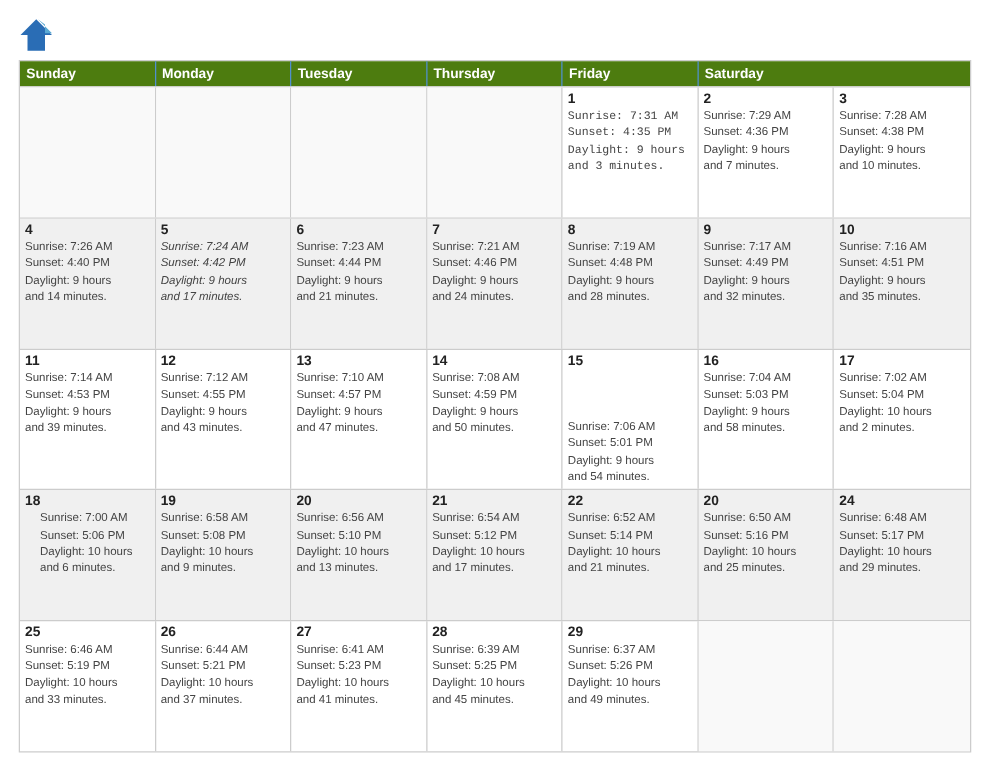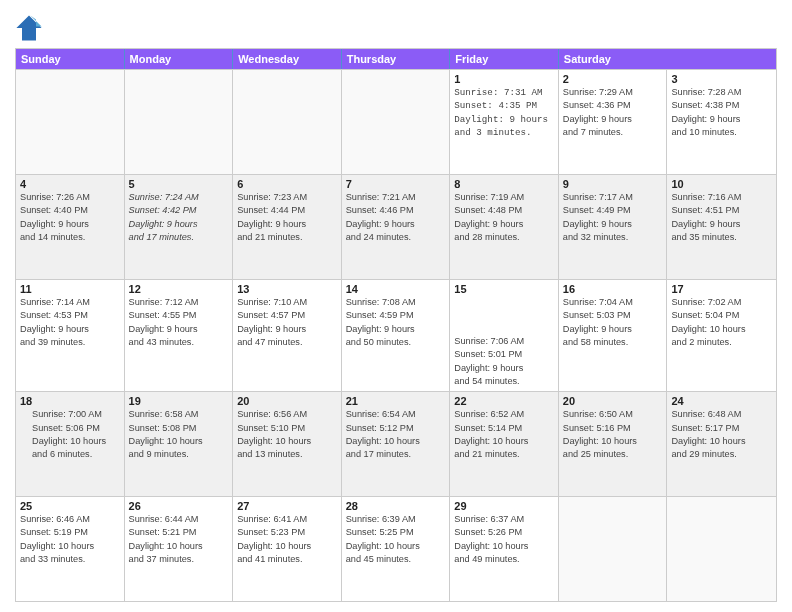--- a/index.html
+++ b/index.html
@@ -48,21 +48,21 @@
     }
     .calendar {
       flex: 1;
       display: flex;
       flex-direction: column;
       border: 1px solid #ccc;
     }
     .cal-header {
       display: grid;
       grid-template-columns: repeat(7, 1fr);
-      background: #8b5cf6;
+      background: #4d7c0f;
     }
     .cal-header-cell {
       color: #fff;
       font-size: 11px;
       font-weight: bold;
       padding: 4px 5px;
       border-right: 1px solid #5090d0;
       text-align: left;
     }
     .cal-header-cell:last-child { border-right: none; }
@@ -118,21 +118,21 @@
     <div class="title-block">
       <div class="month-title"></div>
       <div class="subtitle"></div>
     </div>
   </div>
 
   <div class="calendar">
     <div class="cal-header">
     <div class="cal-header-cell">Sunday</div>
         <div class="cal-header-cell">Monday</div>
-        <div class="cal-header-cell">Wednesday</div>
+        <div class="cal-header-cell">Tuesday</div>
         <div class="cal-header-cell">Thursday</div>
         <div class="cal-header-cell">Friday</div>
         <div class="cal-header-cell">Saturday</div>
       </div>
     <div class="cal-body">
     <div class="cal-row">
           <div class="cal-cell empty"></div>
           <div class="cal-cell empty"></div>
           <div class="cal-cell empty"></div>
           <div class="cal-cell empty"></div>

